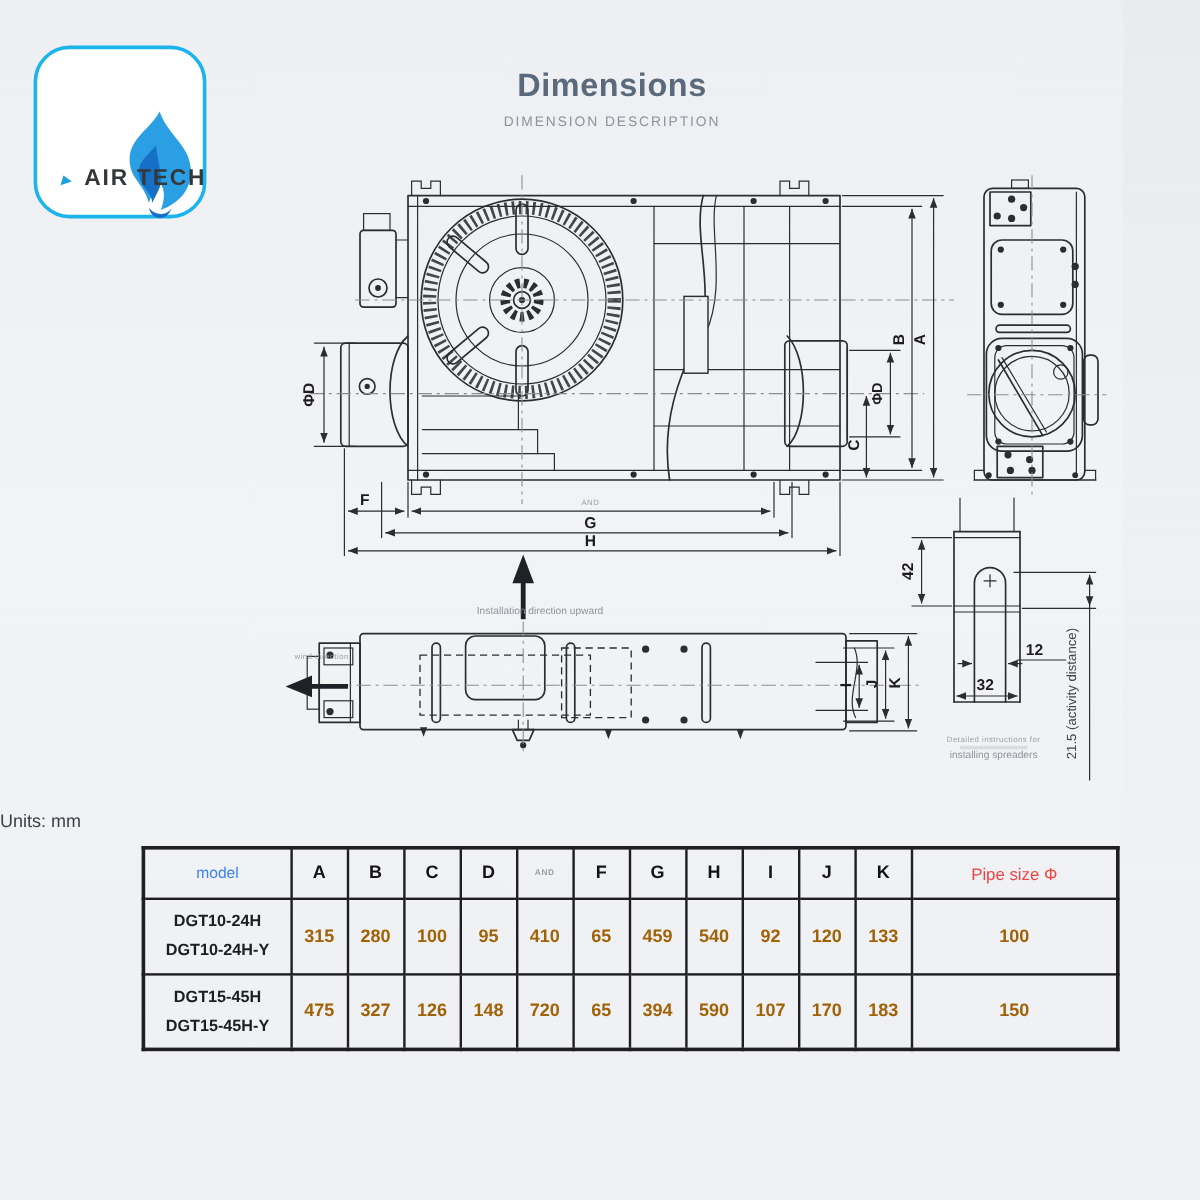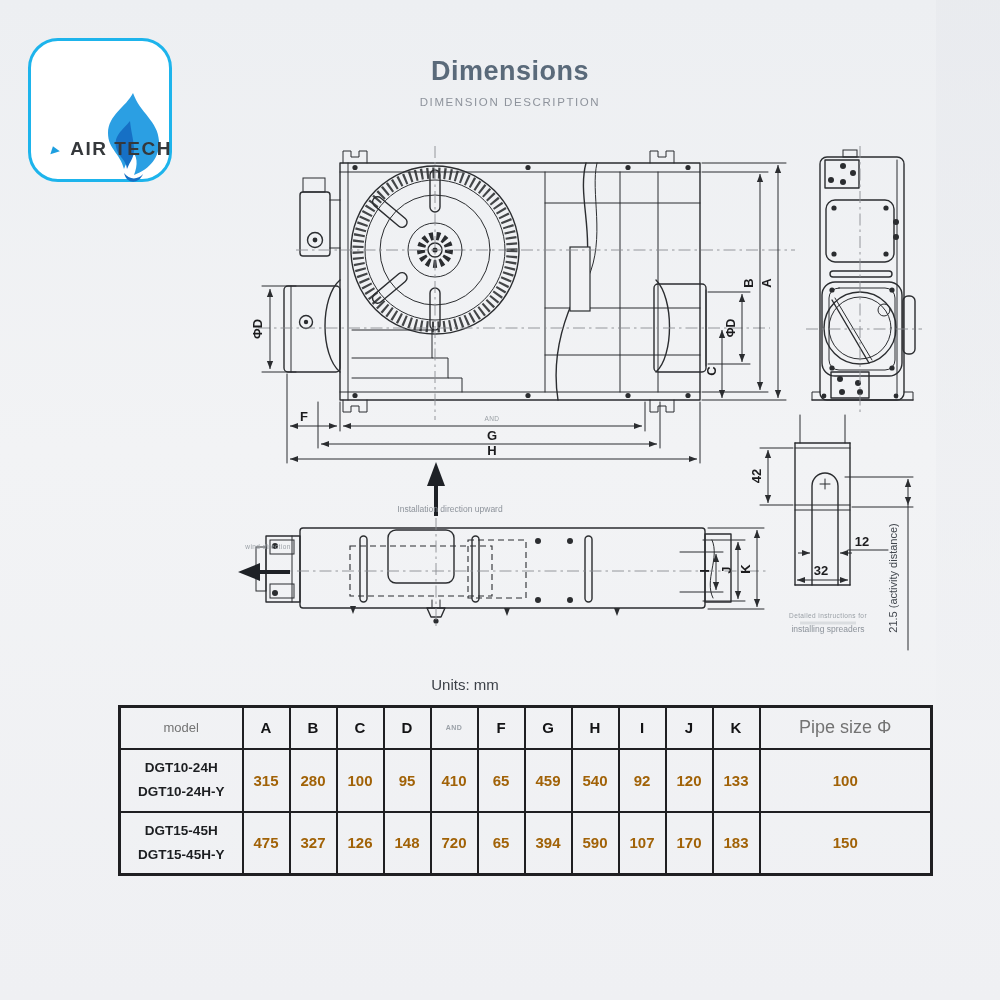--- a/index.html
+++ b/index.html
@@ -17,45 +17,45 @@
   .logo-text{position:absolute;left:28px;top:176px;width:144px;margin-top:-38px;text-align:right;
     font-weight:bold;font-size:19px;letter-spacing:1.5px;color:#35383b;}
   .logo-a-accent{position:absolute;left:49px;top:146px;width:0;height:0;
     border-left:5px solid transparent;border-right:5px solid transparent;border-bottom:7px solid #1d9fe0;
     transform:rotate(-18deg);}
   
   .title{position:absolute;left:10px;top:56px;width:1000px;text-align:center;
     font-size:27px;font-weight:600;color:#5a6a7a;letter-spacing:.5px;}
   .subtitle{position:absolute;left:10px;top:96px;width:1000px;text-align:center;
     font-size:11.5px;color:#8e939c;letter-spacing:1.6px;}
-  .units{position:absolute;left:0;top:676px;width:930px;text-align:center;
+  .units{position:absolute;left:0;top:676px;width:930px;text-align:left;
     font-size:15px;color:#3c4148;}
   
   svg.draw{position:absolute;left:0;top:0;width:1000px;height:700px;}
   svg .ln{stroke:#2b2d30;stroke-width:1.4;fill:none;stroke-linejoin:round;stroke-linecap:round}
   svg .lt{stroke:#2b2d30;stroke-width:1;fill:none;stroke-linecap:round}
   svg .dim{stroke:#2b2d30;stroke-width:1;fill:none}
   svg .cl{stroke:#8a8d92;stroke-width:.9;fill:none;stroke-dasharray:12 4 2.5 4}
   svg .dsh{stroke:#2b2d30;stroke-width:1.1;fill:none;stroke-dasharray:6 4}
   svg .dt{fill:#2b2d30;stroke:none}
   svg .dimlab{font:bold 13px "Liberation Sans",sans-serif;fill:#1c1c1e}
   svg .tinylab{font:6.5px "Liberation Sans",sans-serif;fill:#9aa0a6;letter-spacing:.4px}
   svg .notelab{font:8.5px "Liberation Sans",sans-serif;fill:#8d939b}
   svg .actlab{font:11px "Liberation Sans",sans-serif;fill:#41464d}
   
   table.spec{position:absolute;left:118px;top:705px;width:812px;border-collapse:collapse;
     table-layout:fixed;border:3px solid #1f1f22;}
   table.spec td,table.spec th{border:2px solid #1f1f22;text-align:center;vertical-align:middle;padding:0;}
   table.spec thead tr{height:42px}
   table.spec tbody tr{height:63px}
   .col-model{width:123px}.col-dim{width:47px}.col-pipe{width:172px}
-  th.model-h{font-size:13px;color:#737373;font-weight:normal}
+  th.model-h{font-size:13px;color:#3b82f6;font-weight:normal}
   th.dim-h{font-size:15px;color:#131315}
   th.and-h{font-size:7px;color:#9ba1a8;font-weight:bold;letter-spacing:.5px}
-  th.pipe-h{font-size:18px;color:#737373;font-weight:normal}
+  th.pipe-h{font-size:14px;color:#ef4444;font-weight:normal}
   td.val{font-size:15px;font-weight:700;color:#a16207}
   td.model{font-size:13.5px;font-weight:bold;color:#1c1e21;line-height:1.75}
 </style>
 </head>
 <body>
 
 <div class="seam"></div>
 
 <div class="logo-box">
   <svg class="logo-flame" viewBox="0 0 90 100">

